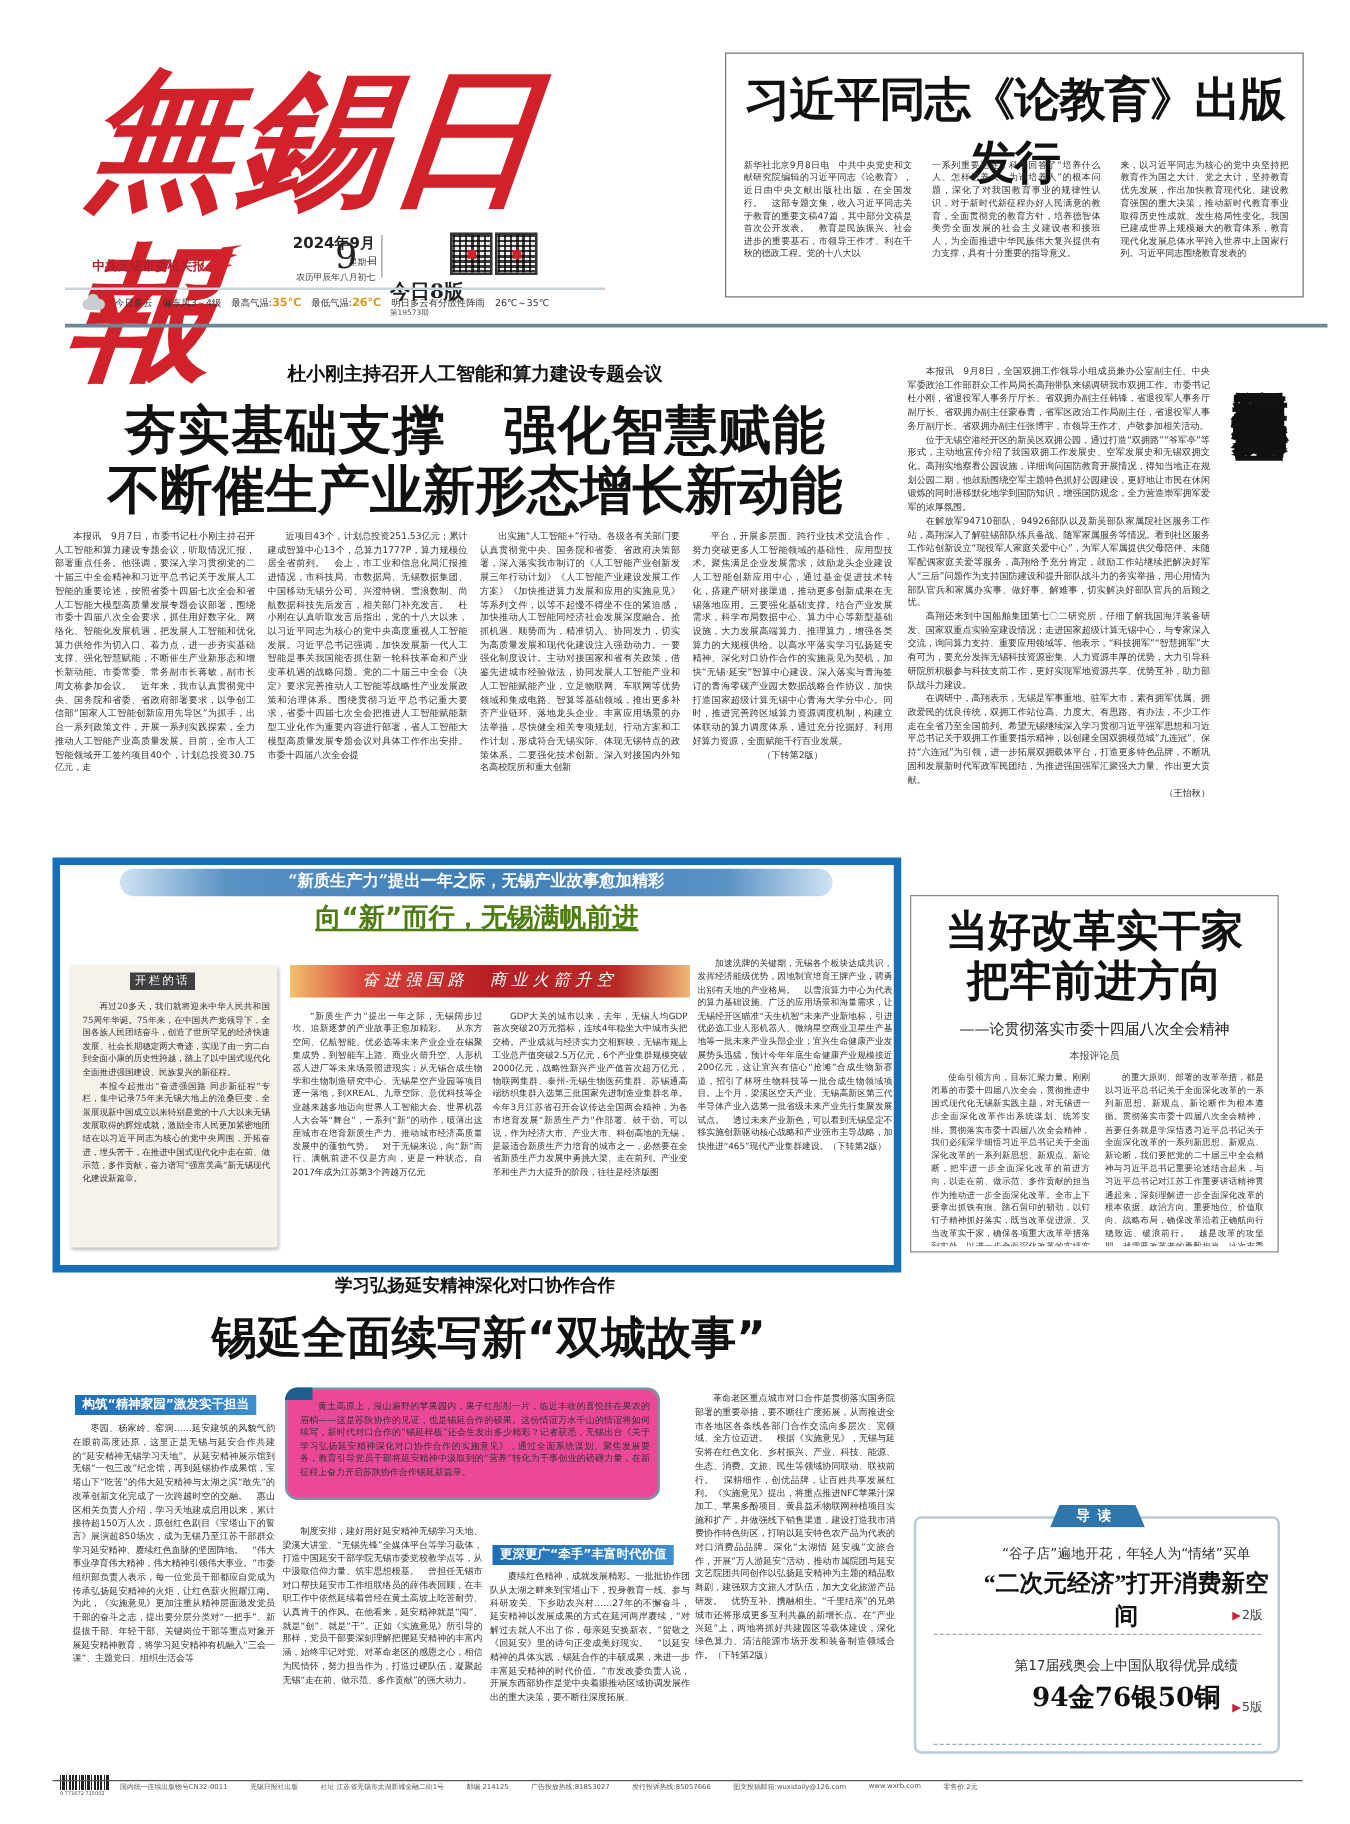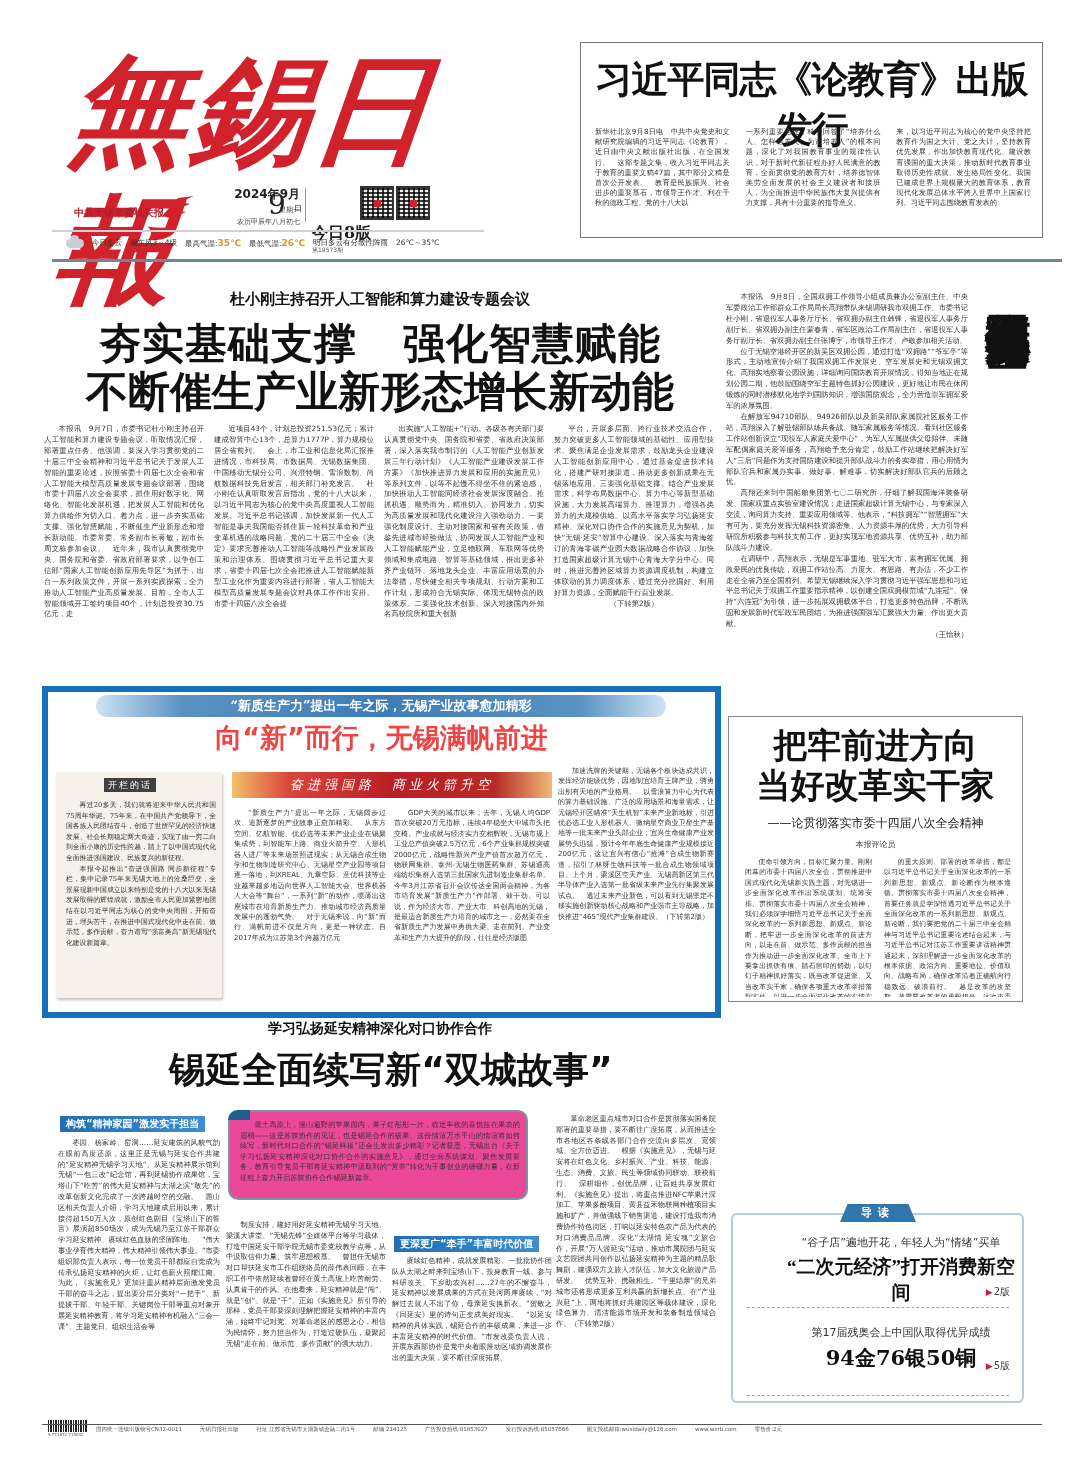--- a/index.html
+++ b/index.html
@@ -66,21 +66,21 @@
   .shuangyong-body .col { font-size: 7.3px; line-height: 10.9px; height: 100%; }
   .sign { text-align: right; text-indent: 0 !important; }
   .vertical-headline { left: 980px; top: 290px; width: 56px; height: 410px; font-size: 45px; font-weight: bold; color: #111; writing-mode: vertical-rl; text-orientation: upright; letter-spacing: -1px; line-height: 56px; }
 
   
   .feature-box { left: 42px; top: 686px; width: 679px; height: 332px; border: 6px solid #1670b9; background: #ffffff; }
   .feature-kicker-bar { position: absolute; left: 48px; top: 3px; width: 570px; height: 22px;
      background: linear-gradient(90deg, #cfe3f3 0%, #5a92c4 15%, #3d7db6 50%, #5a92c4 85%, #cfe3f3 100%);
      border-radius: 11px; }
   .feature-kicker { position: absolute; left: 0; top: 0; width: 100%; text-align: center; line-height: 22px; font-family: "DejaVu Serif", "Liberation Serif", serif; font-size: 13px; font-weight: bold; color: #fff; }
-  .feature-title { position: absolute; left: 0; top: 28px; width: 100%; text-align: center; font-size: 27px; font-weight: bold; color: #ef4444; letter-spacing: 0; }
+  .feature-title { position: absolute; left: 0; top: 28px; width: 100%; text-align: center; font-size: 21px; font-weight: bold; color: #4d7c0f; letter-spacing: 0; text-decoration: underline; }
   .editor-note { position: absolute; left: 8px; top: 80px; width: 166px; height: 226px; background: #f6f1ea; box-shadow: 1px 2px 3px rgba(0,0,0,0.25); border-radius: 2px; }
   .editor-note-tag { position: absolute; left: 48px; top: 6px; height: 14px; padding: 0 4px; background: #404040; color: #fff; font-size: 9px; line-height: 14px; letter-spacing: 2px; }
   .editor-note-body { position: absolute; left: 10px; top: 28px; width: 150px; font-family: "DejaVu Serif", "Liberation Serif", serif; font-size: 6.8px; line-height: 10.6px; color: #333; text-align: justify; }
   .editor-note-body p { text-indent: 2em; }
   .column-banner { position: absolute; left: 184px; top: 80px; width: 320px; height: 26px;
      background: linear-gradient(90deg, #f3c06b 0%, #d9443a 18%, #b81f25 50%, #b82a26 82%, #f0b979 100%); }
   .column-banner-text { position: absolute; left: 0; top: 0; width: 100%; text-align: center; line-height: 26px; font-family: "DejaVu Serif", "Liberation Serif", serif; font-style: italic; font-size: 13px; color: #fff; letter-spacing: 4px; }
   .feature-col-a { position: absolute; left: 186px; top: 116px; width: 152px; height: 190px; }
   .feature-col-b { position: absolute; left: 346px; top: 116px; width: 156px; height: 190px; }
   .feature-col-c { position: absolute; left: 510px; top: 74px; width: 156px; height: 236px; }
@@ -236,22 +236,22 @@
   </div>
   <div class="feature-col-c">
     <div class="col">
         <p>加速洗牌的关键期，无锡各个板块达成共识，发挥经济能级优势，因地制宜培育王牌产业，骋勇出别有天地的产业格局。　以雪浪算力中心为代表的算力基础设施、广泛的应用场景和海量需求，让无锡经开区瞄准“天生机智”未来产业新地标，引进优必选工业人形机器人、微纳星空商业卫星生产基地等一批未来产业头部企业；宜兴生命健康产业发展势头迅猛，预计今年年底生命健康产业规模接近200亿元，这让宜兴有信心“抢滩”合成生物新赛道，招引了林呀生物科技等一批合成生物领域项目。上个月，梁溪区空天产业、无锡高新区第三代半导体产业入选第一批省级未来产业先行集聚发展试点。　透过未来产业新色，可以看到无锡坚定不移实施创新驱动核心战略和产业强市主导战略，加快推进“465”现代产业集群建设。（下转第2版）</p>
       </div>
   </div>
 </div>
 
 <div class="abs editorial-box">
   <div class="editorial-title">
+    <div>当好改革实干家</div>
     <div>把牢前进方向</div>
-    <div>当好改革实干家</div>
   </div>
   <div class="editorial-sub">——论贯彻落实市委十四届八次全会精神</div>
   <div class="editorial-byline">本报评论员</div>
   <div class="editorial-cols">
     <div class="col">
         <p>使命引领方向，目标汇聚力量。刚刚闭幕的市委十四届八次全会，贯彻推进中国式现代化无锡新实践主题，对无锡进一步全面深化改革作出系统谋划、统筹安排。贯彻落实市委十四届八次全会精神，我们必须深学细悟习近平总书记关于全面深化改革的一系列新思想、新观点、新论断，把牢进一步全面深化改革的前进方向，以走在前、做示范、多作贡献的担当作为推动进一步全面深化改革。全市上下要拿出抓铁有痕、踏石留印的韧劲，以钉钉子精神抓好落实，既当改革促进派、又当改革实干家，确保各项重大改革举措落到实处，以进一步全面深化改革的实绩实效，奋力谱写“强富美高”新无锡现代化建设新篇章。　党的十八大以来，习近平总书记亲自领导、亲自部署、亲自推动全面深化改革，创造性提出一系列新思想、新观点、新论断。这一系列新思想、新观点、新论断，科学回答了新时代为什么要全面深化改革、怎样推进全面深化改革等重大理论和实践问题，构成了一个内涵丰富、系统完整、逻辑严密的科学理论体系。党的二十届三中全会《决定》作出的重大部署，提出的总目标、确定</p>
       </div>
     <div class="col">
         <p>的重大原则、部署的改革举措，都是以习近平总书记关于全面深化改革的一系列新思想、新观点、新论断作为根本遵循。贯彻落实市委十四届八次全会精神，首要任务就是学深悟透习近平总书记关于全面深化改革的一系列新思想、新观点、新论断，我们要把党的二十届三中全会精神与习近平总书记重要论述结合起来，与习近平总书记对江苏工作重要讲话精神贯通起来，深刻理解进一步全面深化改革的根本依据、政治方向、重要地位、价值取向、战略布局，确保改革沿着正确航向行稳致远、破浪前行。　越是改革的攻坚期，越需要改革者的勇毅担当。这次市委全会通过的《决定》，提出了我市进一步全面深化改革的时间表与任务书，目标定位清晰务实，任务部署具体明确，改革成色足、无锡特色浓。要确保部署的改革举措一项一项落地，必须增强推进改革的思想自觉和行动自觉，当好改革促进派和实干家。我们要对标对表、提高站位抓落实，把中国式现代化宏伟蓝图和进一步全面深化改革全景图，不折不扣转化为无锡的具体行动、实际成效。（下转第2版）</p>
       </div>

